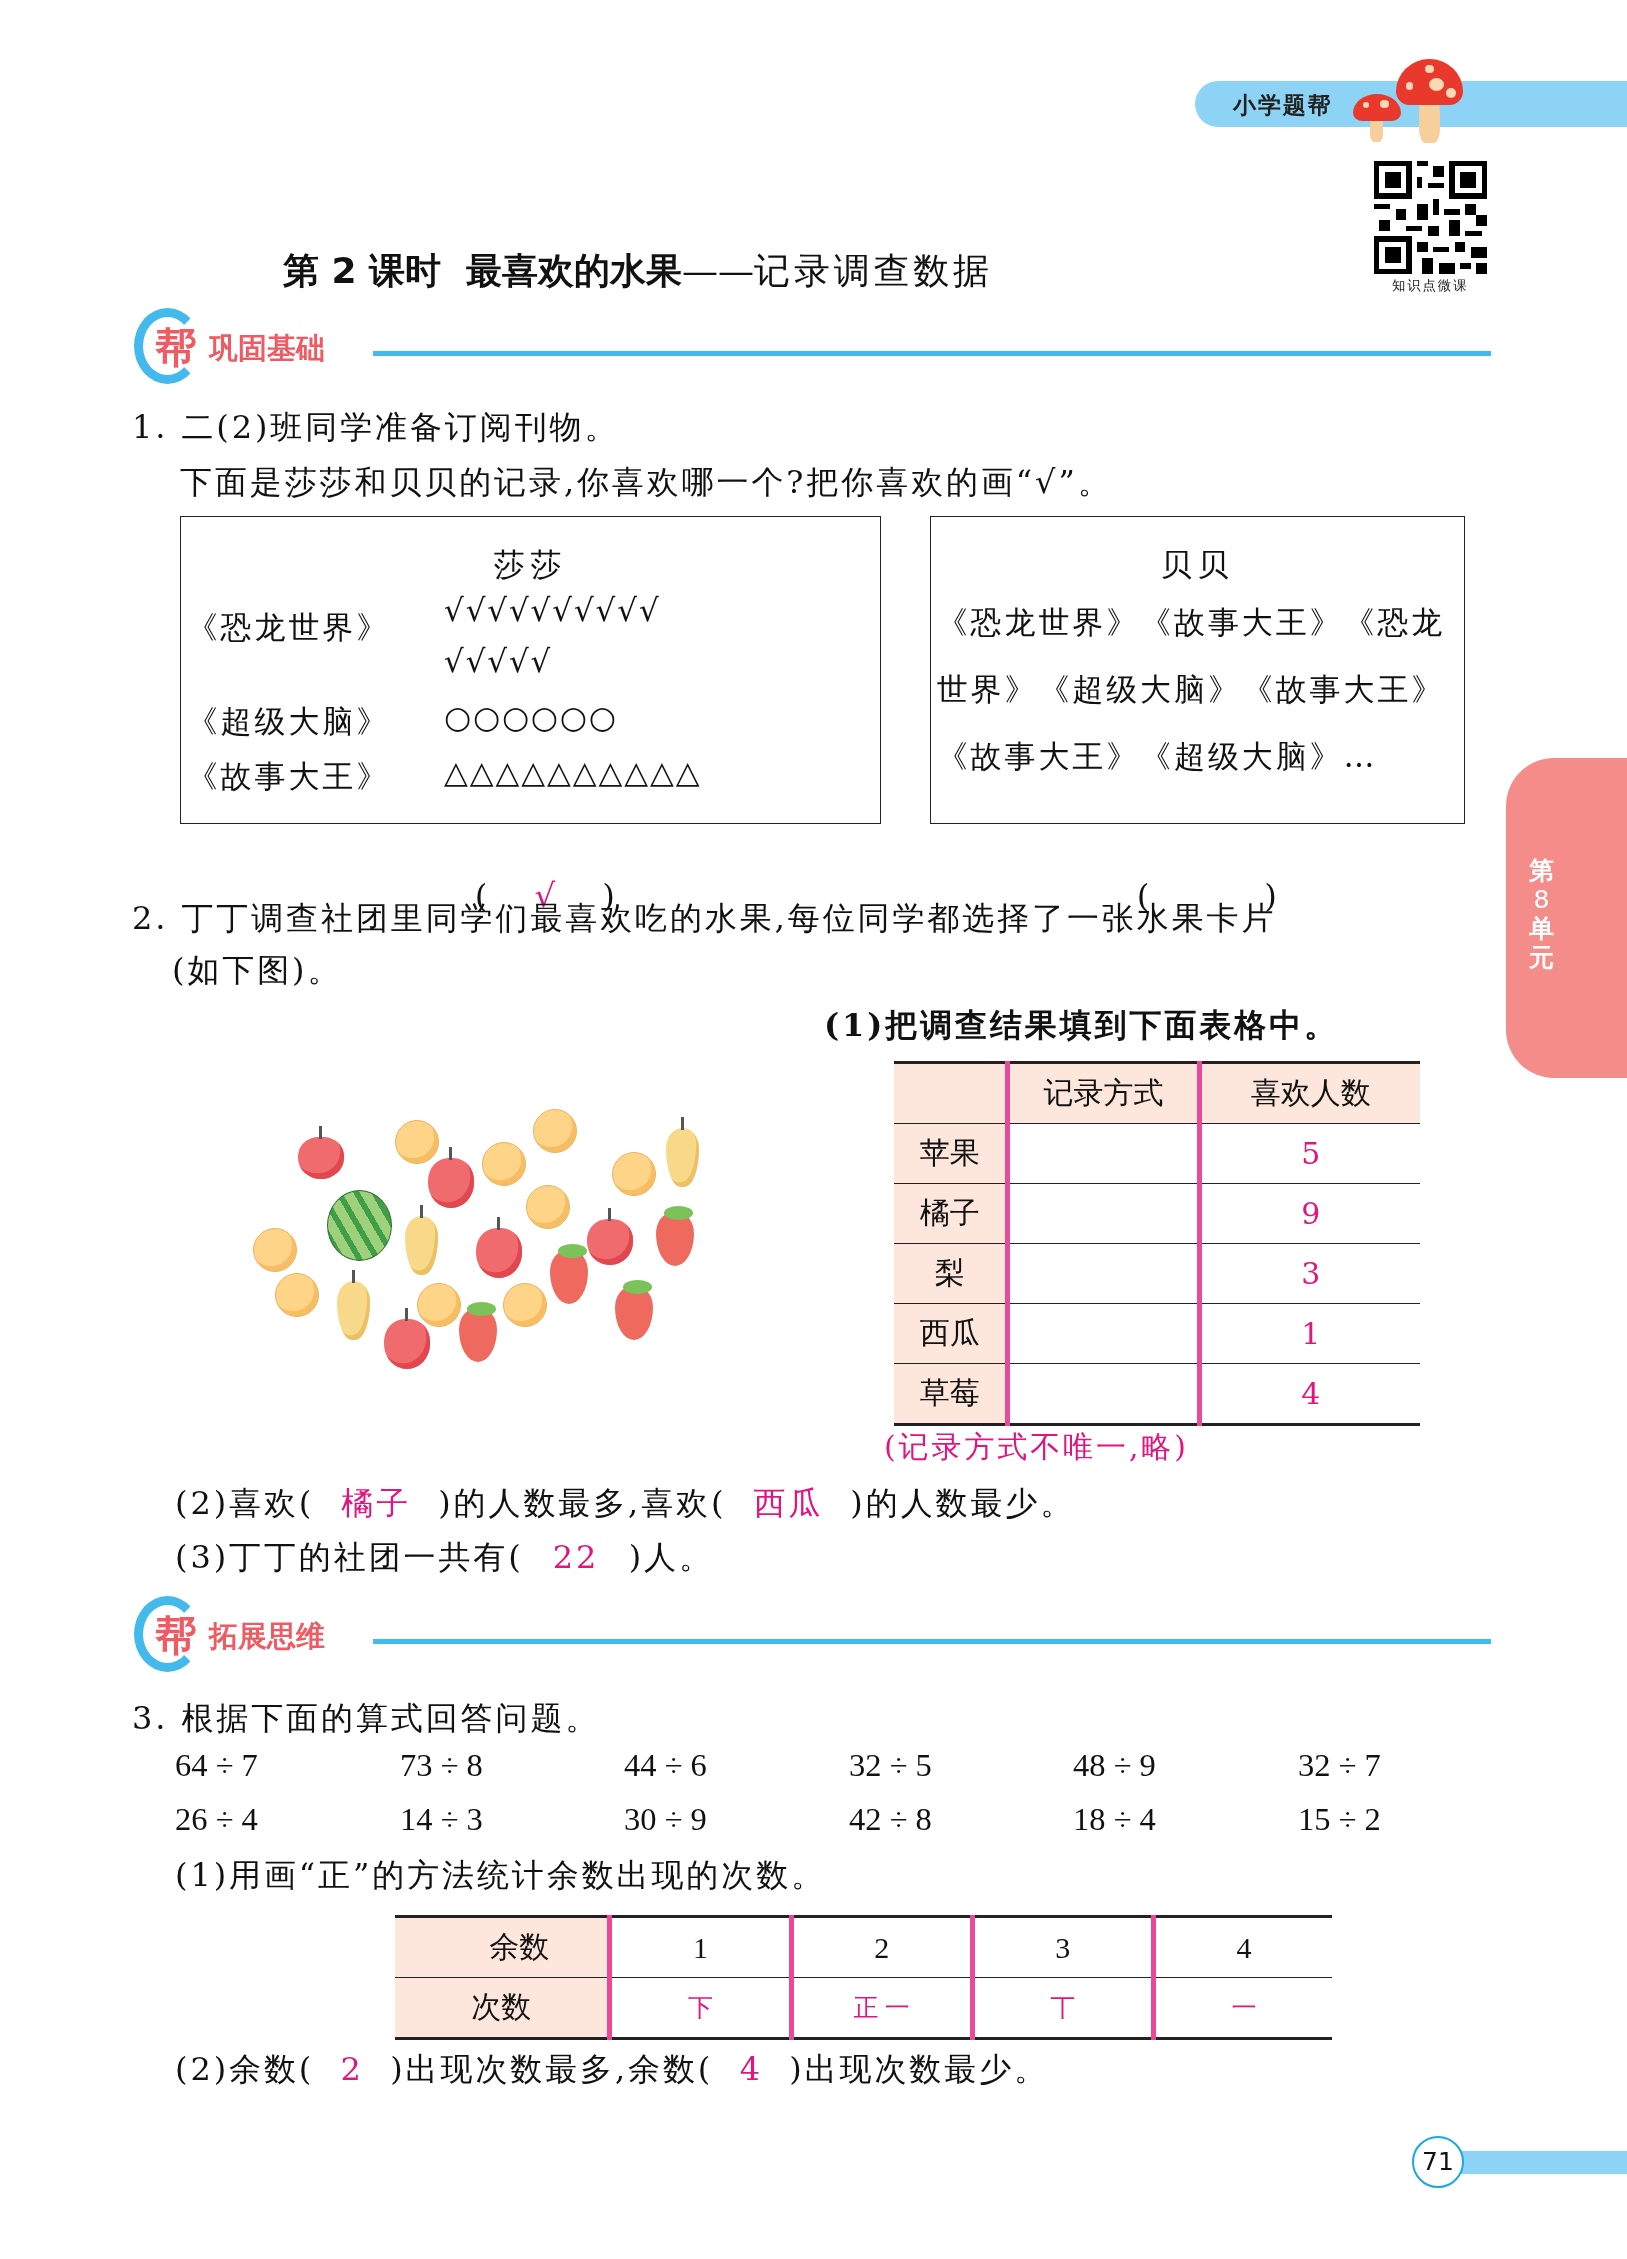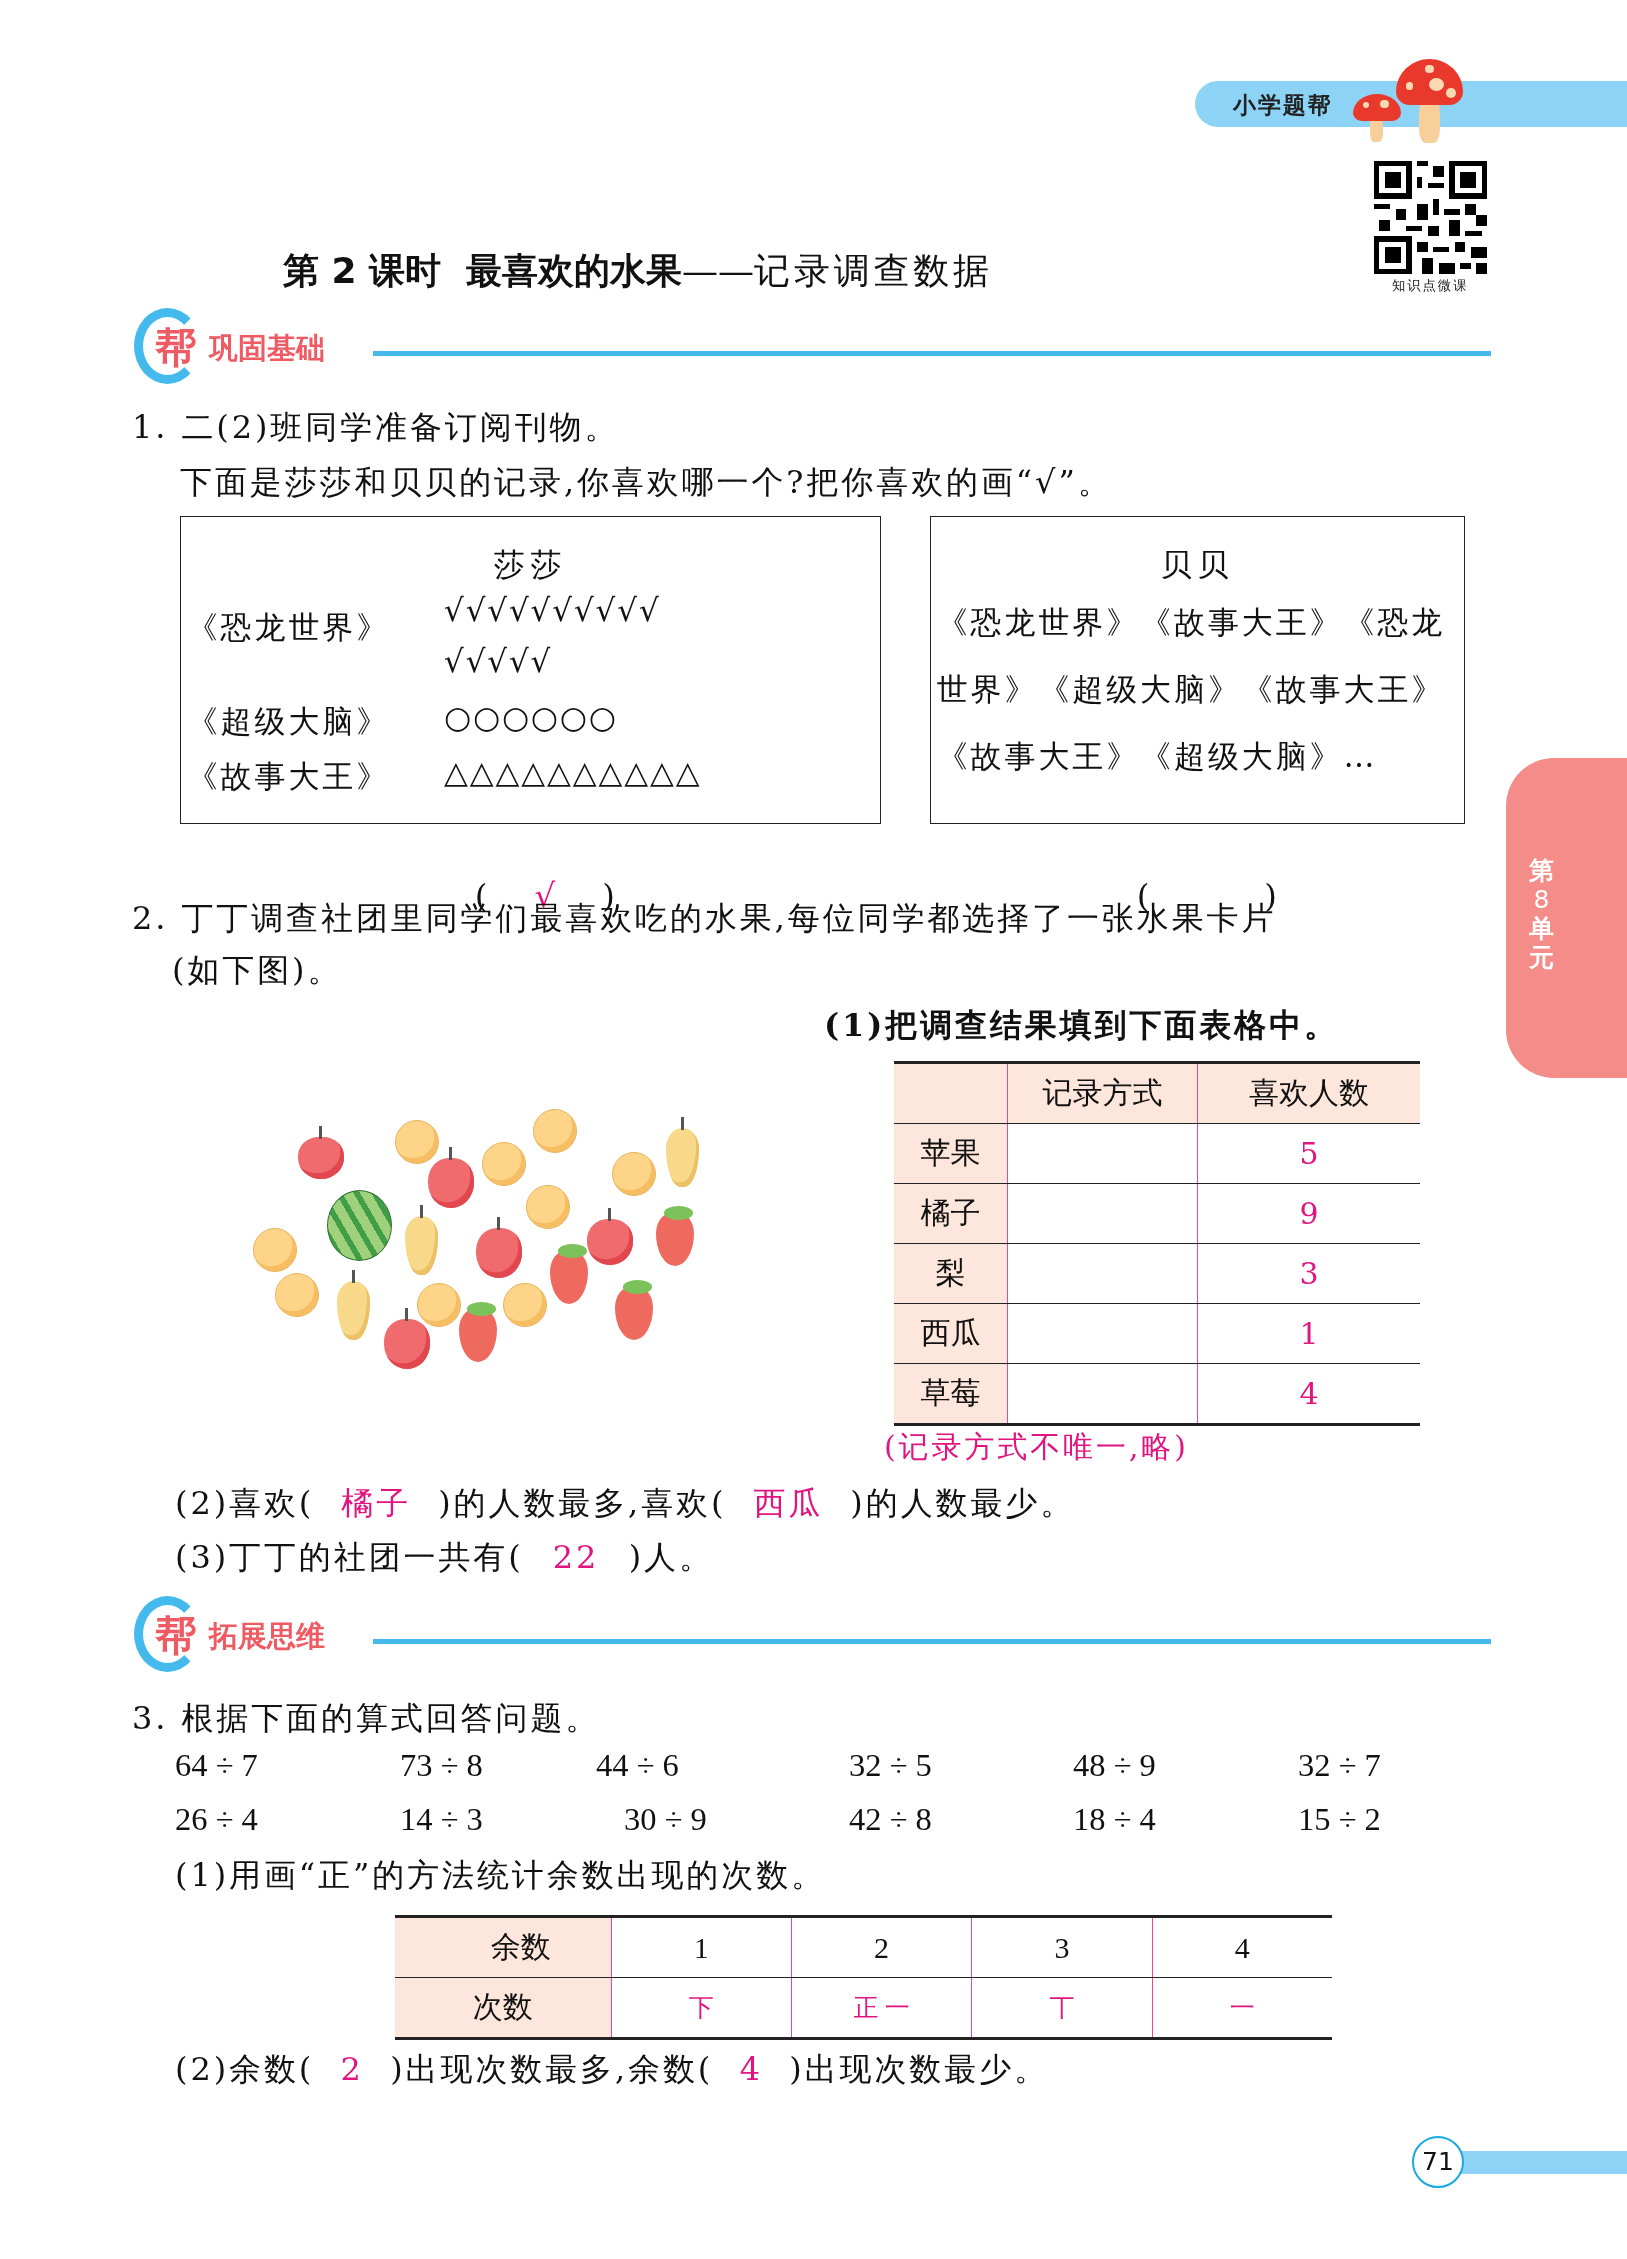--- a/index.html
+++ b/index.html
@@ -38,21 +38,21 @@
   .box { border: 1.9px solid #222; box-sizing: border-box; }
   .box-title { position: absolute; width: 100%; text-align: center; font-size: 31px; letter-spacing: 5.7px; }
   .rec-row { position: absolute; left: 5.7px; font-size: 31px; white-space: pre; letter-spacing: 2.9px; }
   .rec-marks { position: absolute; left: 263px; font-size: 31px; letter-spacing: 1.9px; font-family: "DejaVu Sans", sans-serif; }
   .beibei-text { position: absolute; left: 5.7px; top: 72px; width: 531px; font-size: 31px; line-height: 67px; letter-spacing: 2.9px; word-break: break-all; }
 
   .paren { font-size: 32.5px; white-space: pre; }
 
   
   table.tbl { border-collapse: collapse; position: absolute; font-size: 30px; }
-  table.tbl td { border-left: 1px solid #222; border-right: 1px solid #ec4899; border-bottom: 1px solid #222; text-align: center; height: 59px; padding: 0; }
+  table.tbl td { border-left: 1px solid #222; border-right: 5px solid #ec4899; border-bottom: 1px solid #222; text-align: center; height: 59px; padding: 0; }
   table.tbl tr:first-child td { border-top: 3.8px solid #222; }
   table.tbl tr:last-child td { border-bottom: 3.8px solid #222; }
   table.tbl td:first-child { border-left: none; }
   table.tbl td:last-child { border-right: none; }
   .shade { background: #fde6dc; }
 
   .expr { position: absolute; font-size: 32.5px; font-family: "Liberation Serif", serif; white-space: pre; }
 
   
   .side-tab { left: 1506px; top: 758px; width: 122px; height: 320px; background: #f48c8a; border-radius: 48px 0 0 48px; }
@@ -263,21 +263,21 @@
   <div class="c"></div>
   <div class="bang">帮</div>
   <div class="label">拓展思维</div>
   <div class="line"></div>
 </div>
 
 <div class="abs q-line" style="left:132px;top:1697px;">3. 根据下面的算式回答问题。</div>
 <div class="abs" style="left:0;top:0;">
   <div class="expr" style="left:175px;top:1747px;text-align:center;">64 ÷ 7</div>
   <div class="expr" style="left:400px;top:1747px;">73 ÷ 8</div>
-  <div class="expr" style="left:596px;top:1747px;">44 ÷ 6</div>
+  <div class="expr" style="left:624px;top:1747px;">44 ÷ 6</div>
   <div class="expr" style="left:849px;top:1747px;">32 ÷ 5</div>
   <div class="expr" style="left:1073px;top:1747px;">48 ÷ 9</div>
   <div class="expr" style="left:1298px;top:1747px;text-align:right;">32 ÷ 7</div>
   <div class="expr" style="left:175px;top:1801px;">26 ÷ 4</div>
   <div class="expr" style="left:400px;top:1801px;">14 ÷ 3</div>
   <div class="expr" style="left:624px;top:1801px;">30 ÷ 9</div>
   <div class="expr" style="left:849px;top:1801px;">42 ÷ 8</div>
   <div class="expr" style="left:1073px;top:1801px;">18 ÷ 4</div>
   <div class="expr" style="left:1298px;top:1801px;">15 ÷ 2</div>
 </div>

